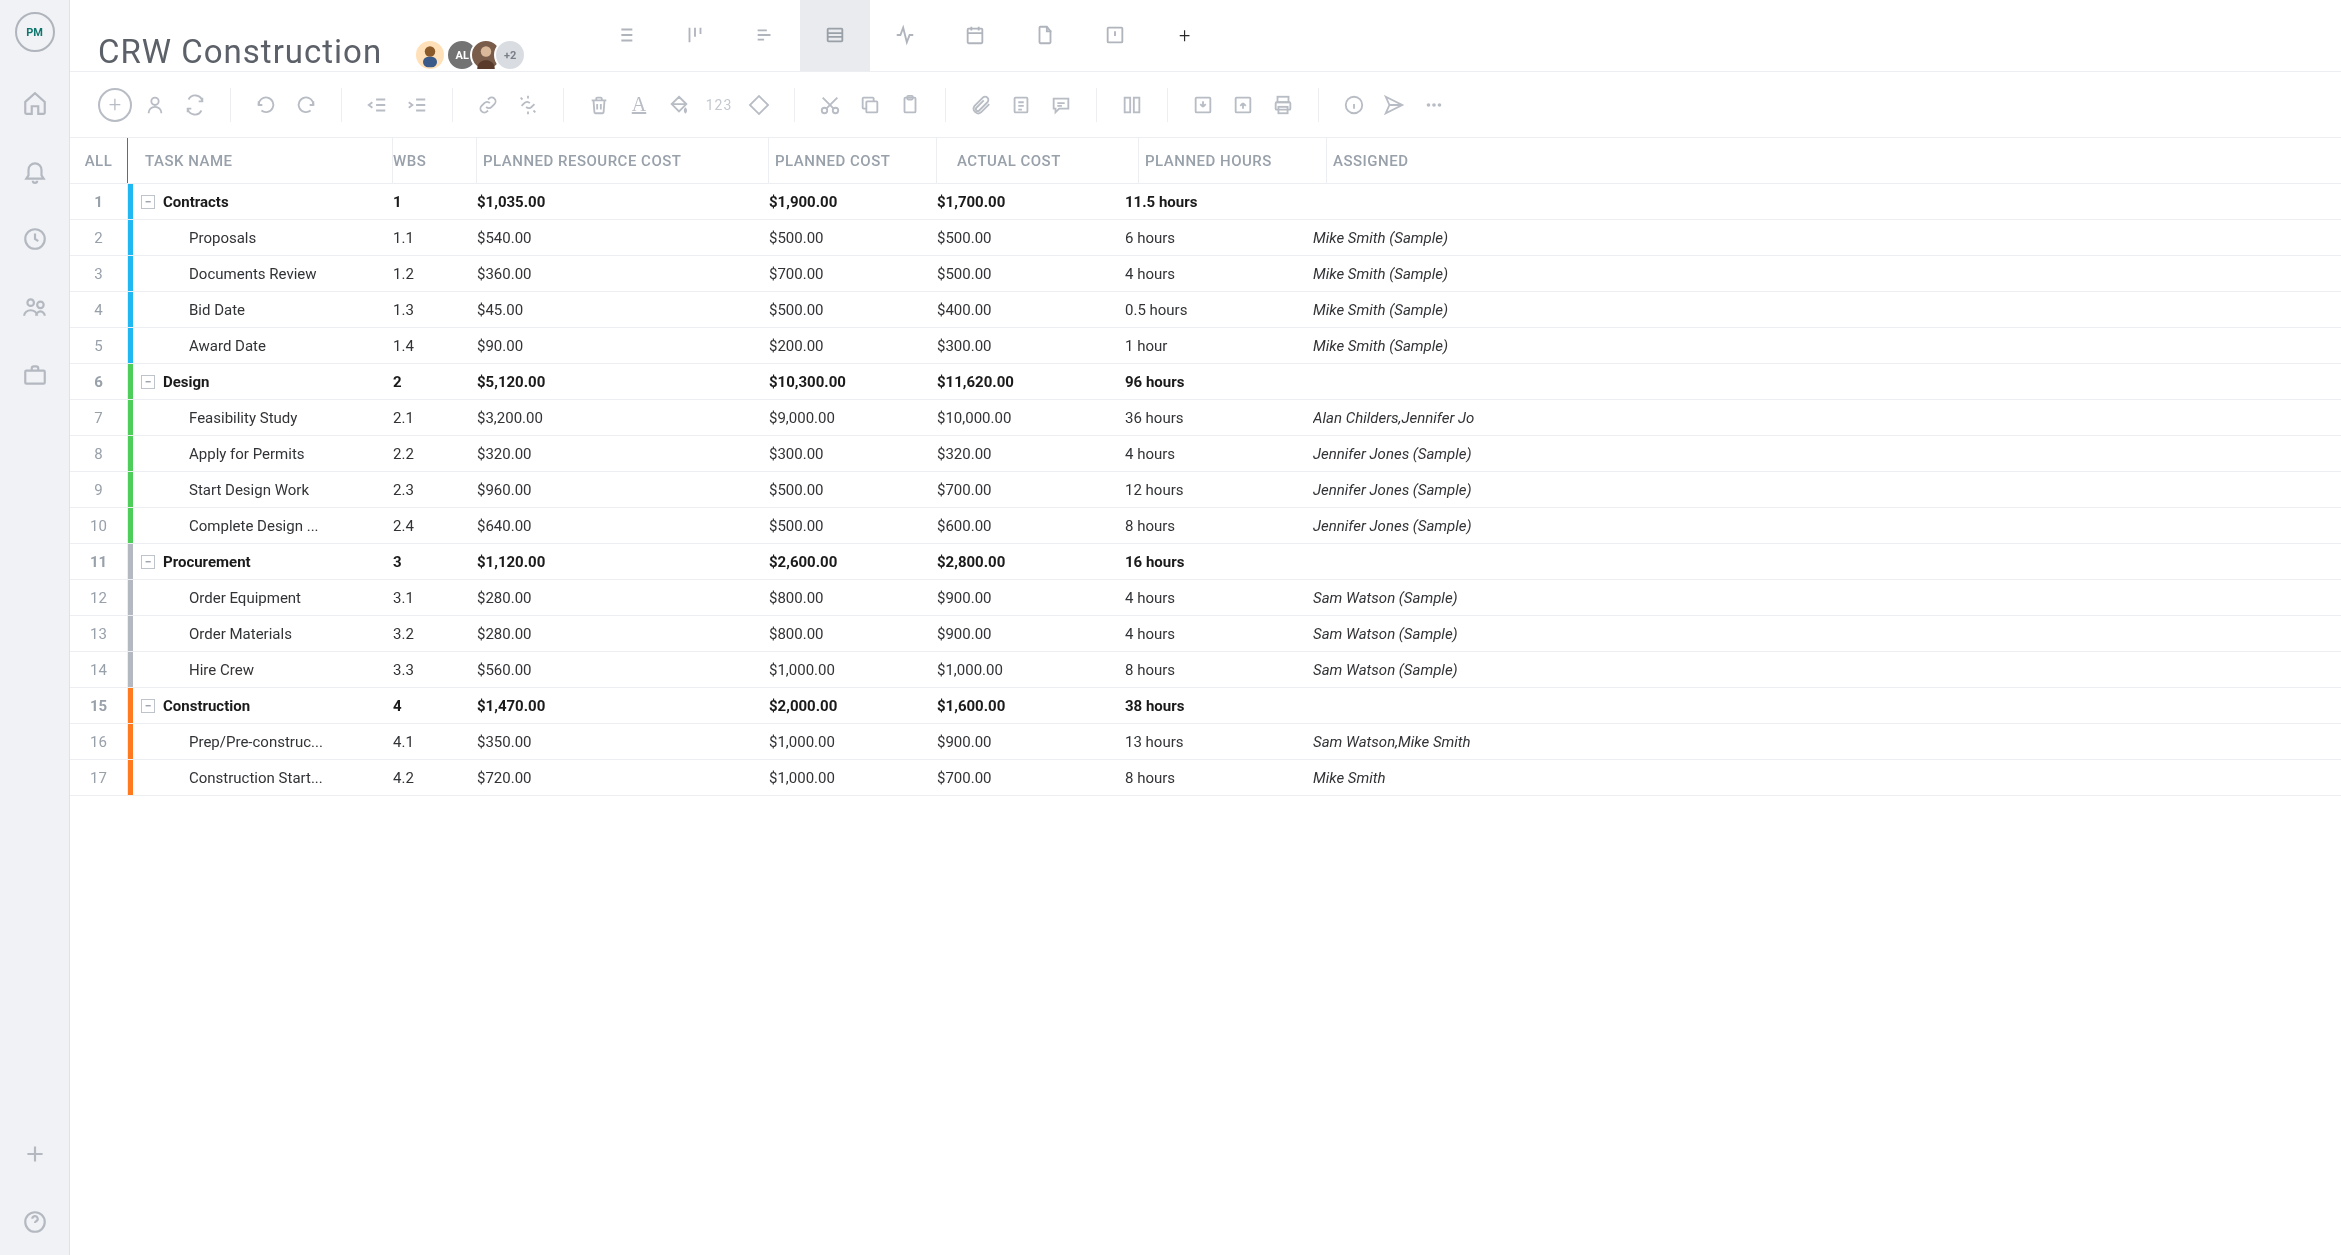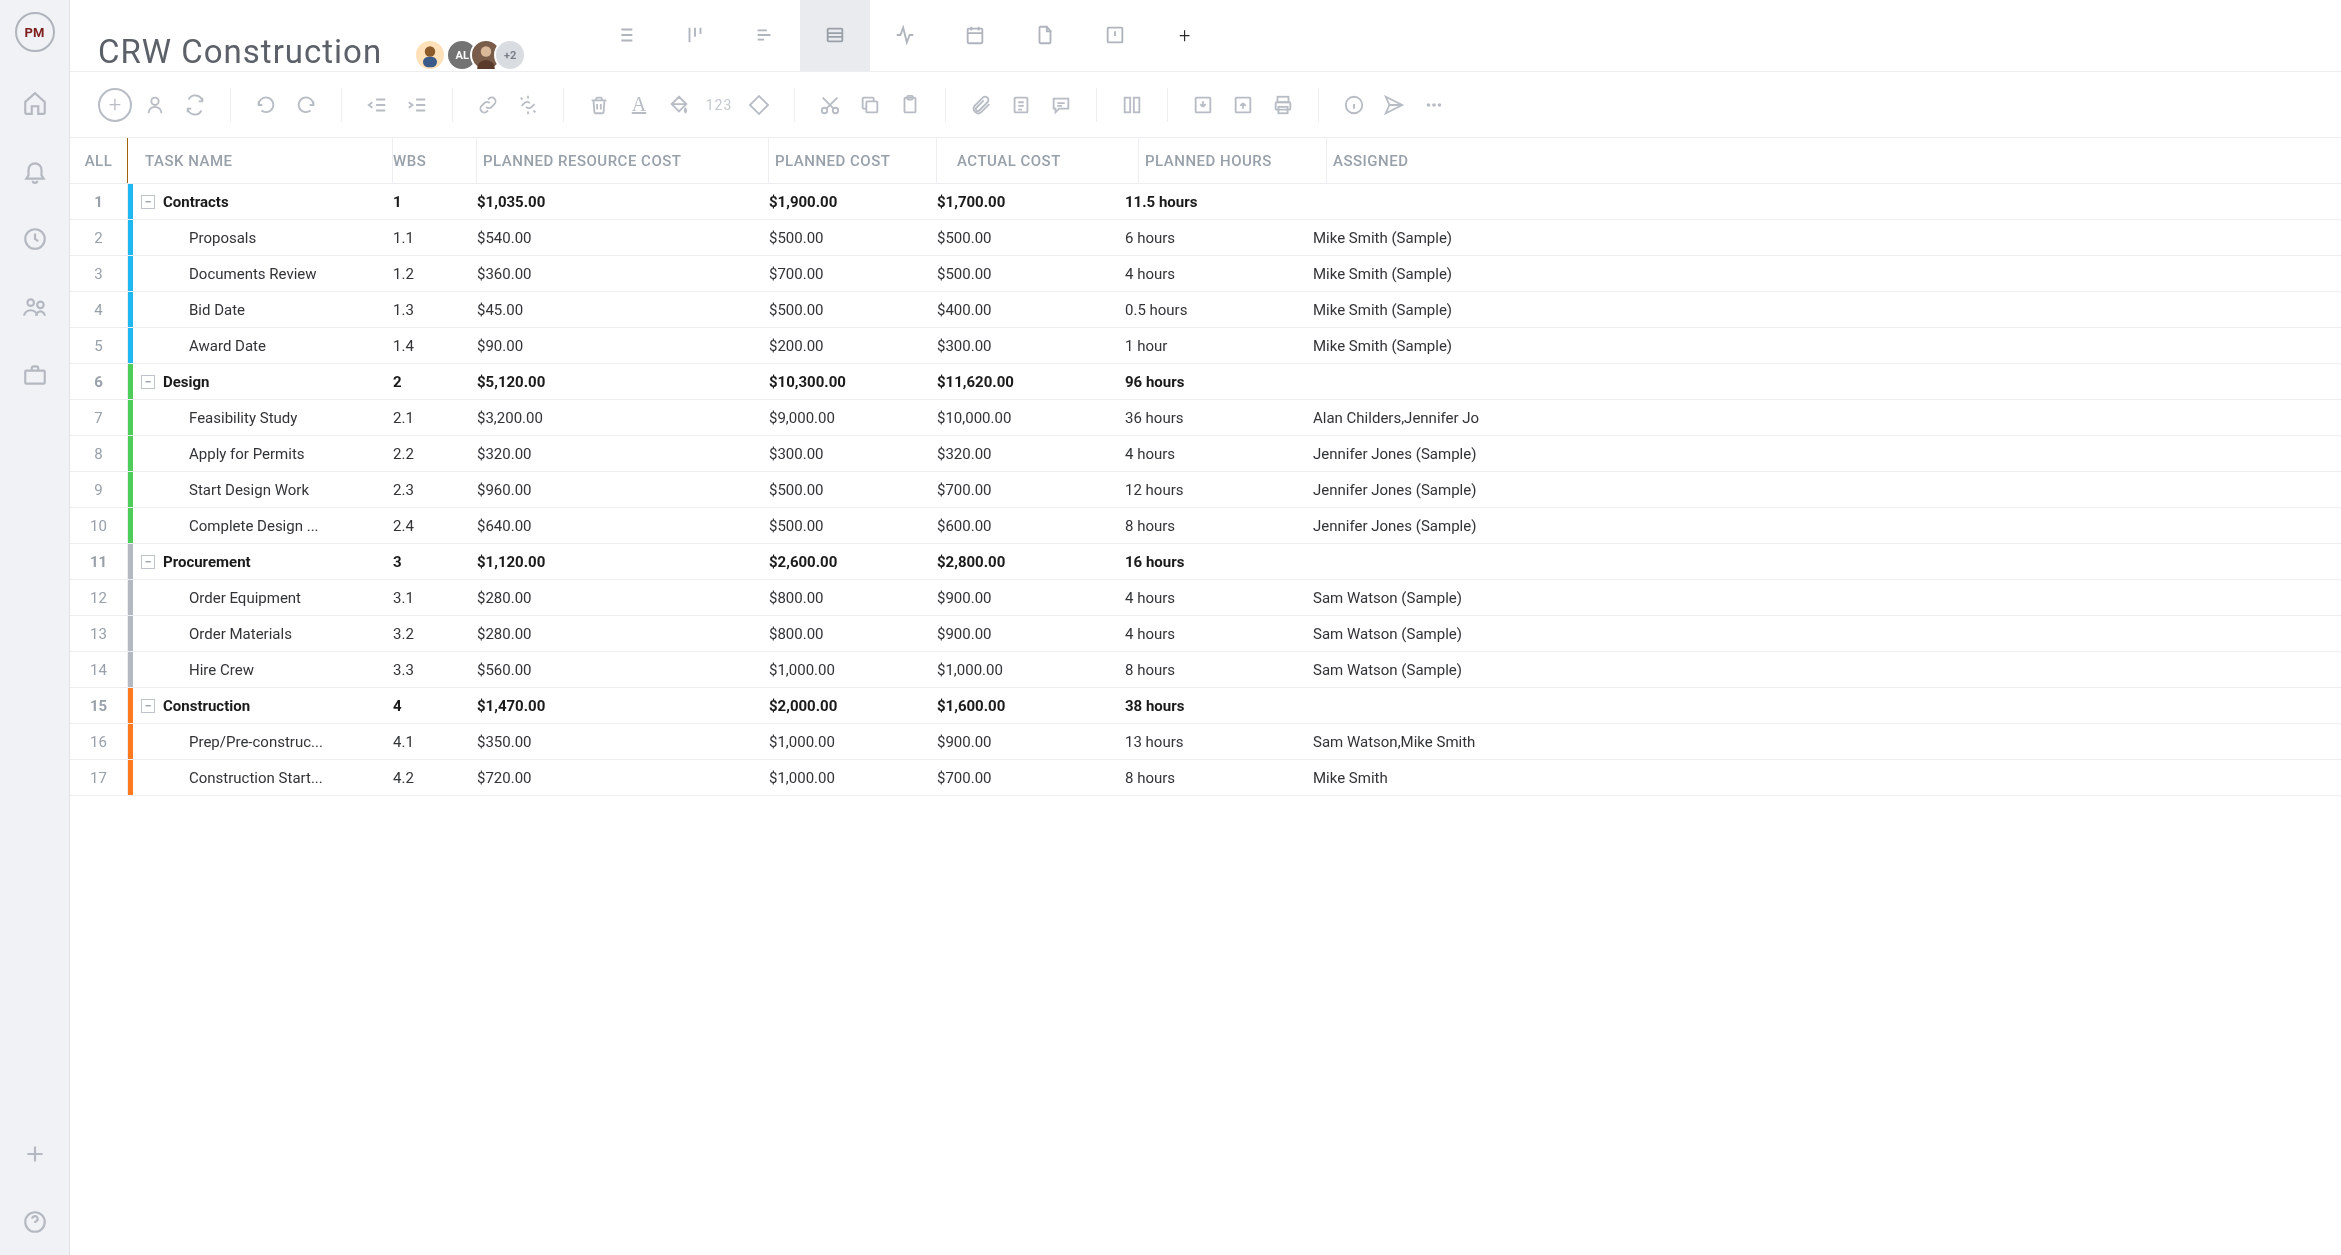--- a/index.html
+++ b/index.html
@@ -17,21 +17,21 @@
   display: flex;
   flex-direction: column;
   align-items: center;
   padding-top: 12px;
 }
 .sidebar .logo {
   width: 40px; height: 40px;
   border: 2px solid #b0b4bc;
   border-radius: 50%;
   display: flex; align-items: center; justify-content: center;
-  font-weight: 700; font-size: 13px; color: #7f1d1d;
+  font-weight: 700; font-size: 11px; color: #0f766e;
 }
 .side-icons { margin-top: 38px; display:flex; flex-direction:column; gap:42px; align-items:center; }
 .side-icon { width:26px; height:26px; color:#b4b8c0; display:flex; align-items:center; justify-content:center; }
 .side-bottom { margin-top:auto; margin-bottom:20px; display:flex; flex-direction:column; gap:42px; align-items:center; }
 .main { flex:1; display:flex; flex-direction:column; min-width:0; }
 
 
 .header {
   display:flex; align-items:flex-end;
   height:72px;
@@ -124,21 +124,21 @@
   width:14px; height:14px; border:1px solid #bfc4cc; display:inline-flex;
   align-items:center; justify-content:center; margin:0 8px 0 8px;
   font-size:12px; line-height:1; color:#98a0aa;
 }
 .row .indented { padding-left:56px; }
 .row .wbs { width:84px; }
 .row .prc { width:292px; }
 .row .pc  { width:168px; }
 .row .ac  { width:188px; }
 .row .ph  { width:188px; }
-.row .as  { flex:1; white-space:nowrap; overflow:hidden; text-overflow:ellipsis; padding-right:8px;}
+.row .as  { flex:1; white-space:nowrap; overflow:hidden; text-overflow:ellipsis; padding-right:8px;font-style:italic;}
 .row.summary { font-weight:700; color:#1a1a1a; }
 
 .blue   { background:#1fb8f3; }
 .green  { background:#4dcd5a; }
 .grey   { background:#b4b8c0; }
 .orange { background:#ff7a1f; }
 
 .hdr-sep { border-right:1px solid #eceef1; height:100%; display:flex; align-items:center; }
 </style>
 </head>

